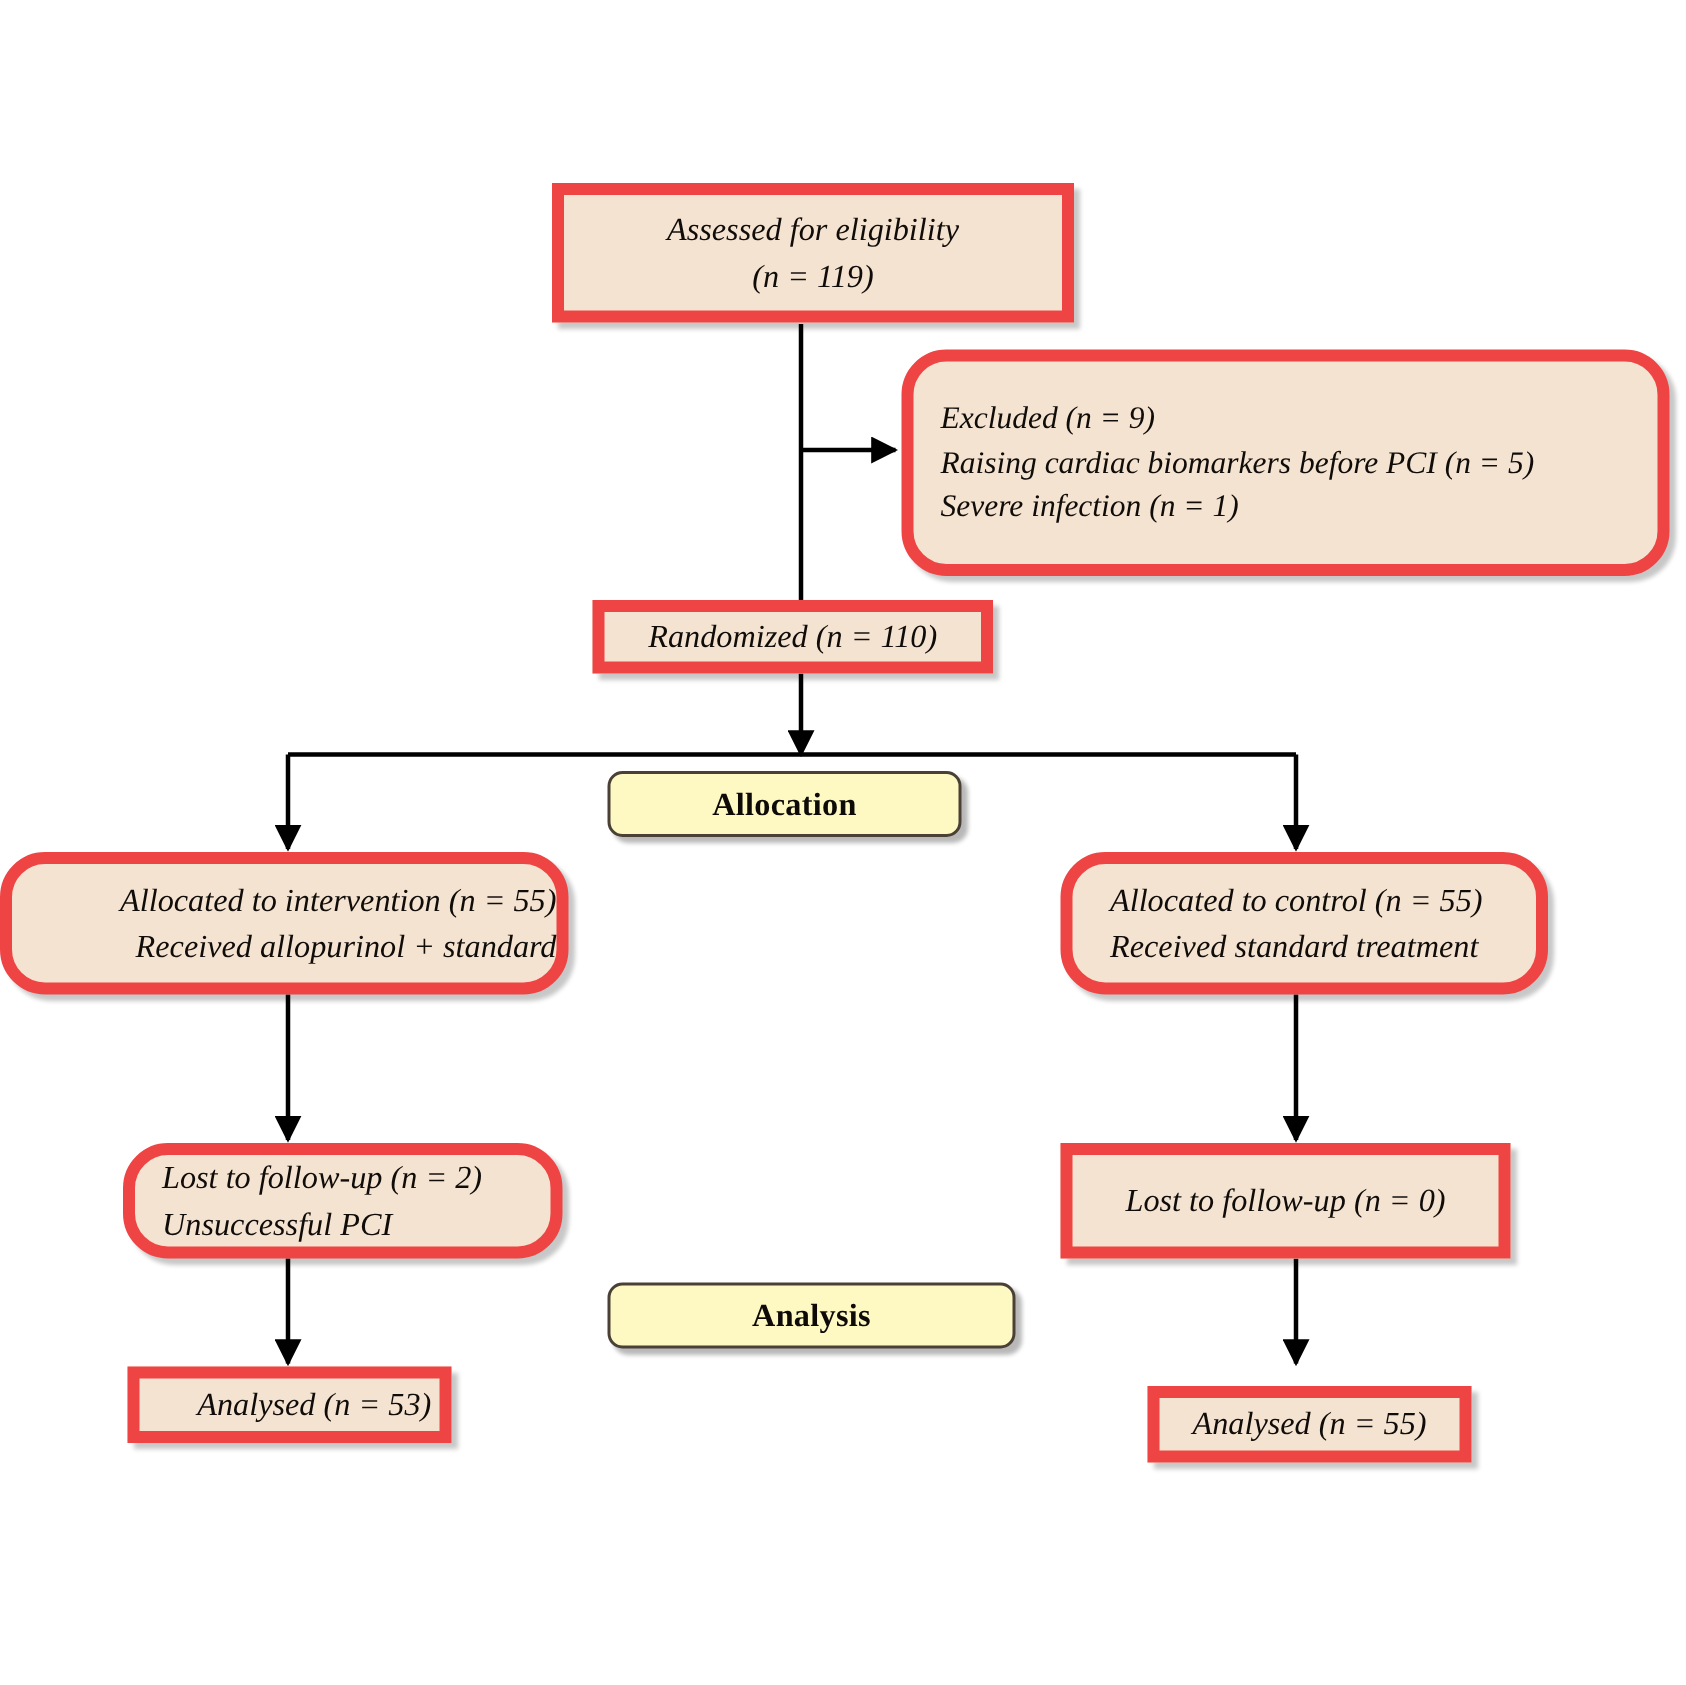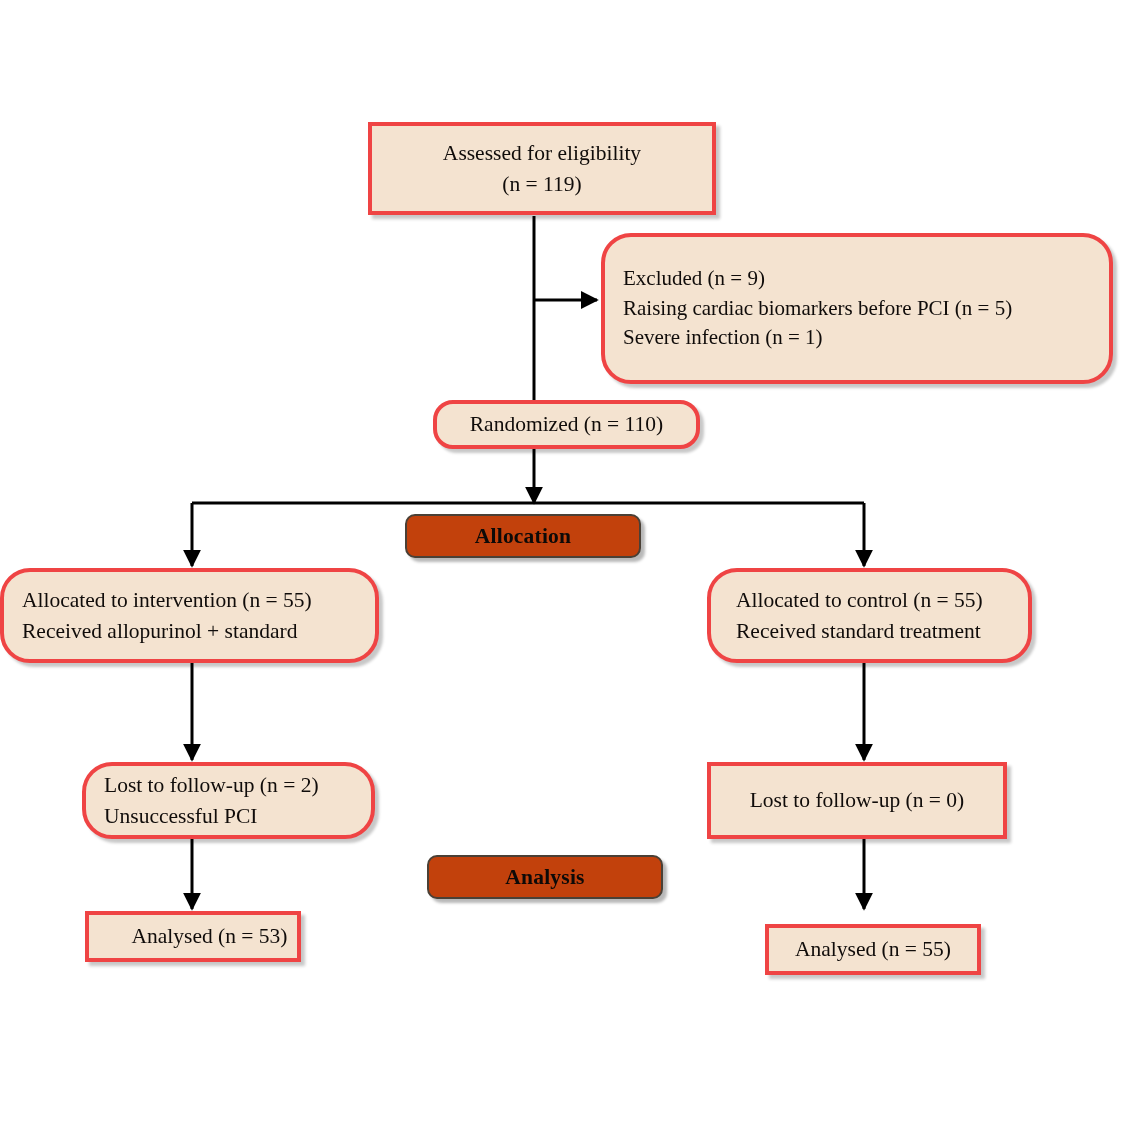--- a/index.html
+++ b/index.html
@@ -26,72 +26,73 @@
     width: 1124px;
     height: 1123px;
     pointer-events: none;
   }
 
   
   .node {
     position: absolute;
     box-sizing: border-box;
     background: #F4E3D0;
-    border: 4px solid #ef4444;
+    border: 8px solid #ef4444;
     box-shadow: 4px 4px 3px rgba(0,0,0,0.22);
     color: #100c0a;
     font-size: 21.5px;
     line-height: 1.42;
     display: flex;
     flex-direction: column;
     justify-content: center;
     z-index: 3;
+    font-style: italic;
   }
   .node .line {
     white-space: nowrap;
   }
   .node.center {
     align-items: center;
     text-align: center;
   }
   .node.left {
     align-items: flex-start;
     text-align: left;
     padding-left: 18px;
     border-radius: 30px;
   }
 
   
   .banner {
     position: absolute;
     box-sizing: border-box;
-    background: #c2410c;
+    background: #fef9c3;
     border: 2px solid #4a4036;
     border-radius: 10px;
     box-shadow: 4px 4px 3px rgba(0,0,0,0.28);
     color: #0d0a08;
     font-weight: bold;
     font-size: 21.5px;
     display: flex;
     align-items: center;
     justify-content: center;
     z-index: 5;
     letter-spacing: 0.2px;
   }
 
   
   #box-eligibility { left: 368px;  top: 122px; width: 348px;  height: 93px; }
   #box-excluded    { left: 601px;  top: 233px; width: 512px;  height: 151px; font-size: 21px; }
-  #box-randomized  { left: 433px;  top: 400px; width: 267px;  height: 49px; border-radius: 20px; }
+  #box-randomized  { left: 395px;  top: 400px; width: 267px;  height: 49px; }
 
   #banner-allocation { left: 405px; top: 514px; width: 236px; height: 44px; }
   #banner-followup   { left: 396px; top: 695px; width: 236px; height: 44px; }
-  #banner-analysis   { left: 427px; top: 855px; width: 236px; height: 44px; }
+  #banner-analysis   { left: 405px; top: 855px; width: 272px; height: 44px; }
 
-  #box-alloc-left  { left: 0px;    top: 568px; width: 379px; height: 95px; }
+  #box-alloc-left  { left: 0px;    top: 568px; width: 379px; height: 95px; align-items: flex-end; }
   #box-alloc-right { left: 707px;  top: 568px; width: 325px; height: 95px; padding-left: 25px; }
 
   #box-lost-left   { left: 50px;   top: 762px; width: 293px; height: 77px; margin-left: 32px; }
   #box-lost-right  { left: 707px;  top: 762px; width: 300px; height: 77px; align-items: center; }
 
   #box-analysed-left  { left: 85px;  top: 911px; width: 216px; height: 51px; padding-left: 33px; }
   #box-analysed-right { left: 765px; top: 924px; width: 216px; height: 51px; }
 </style>
 </head>
 <body>

